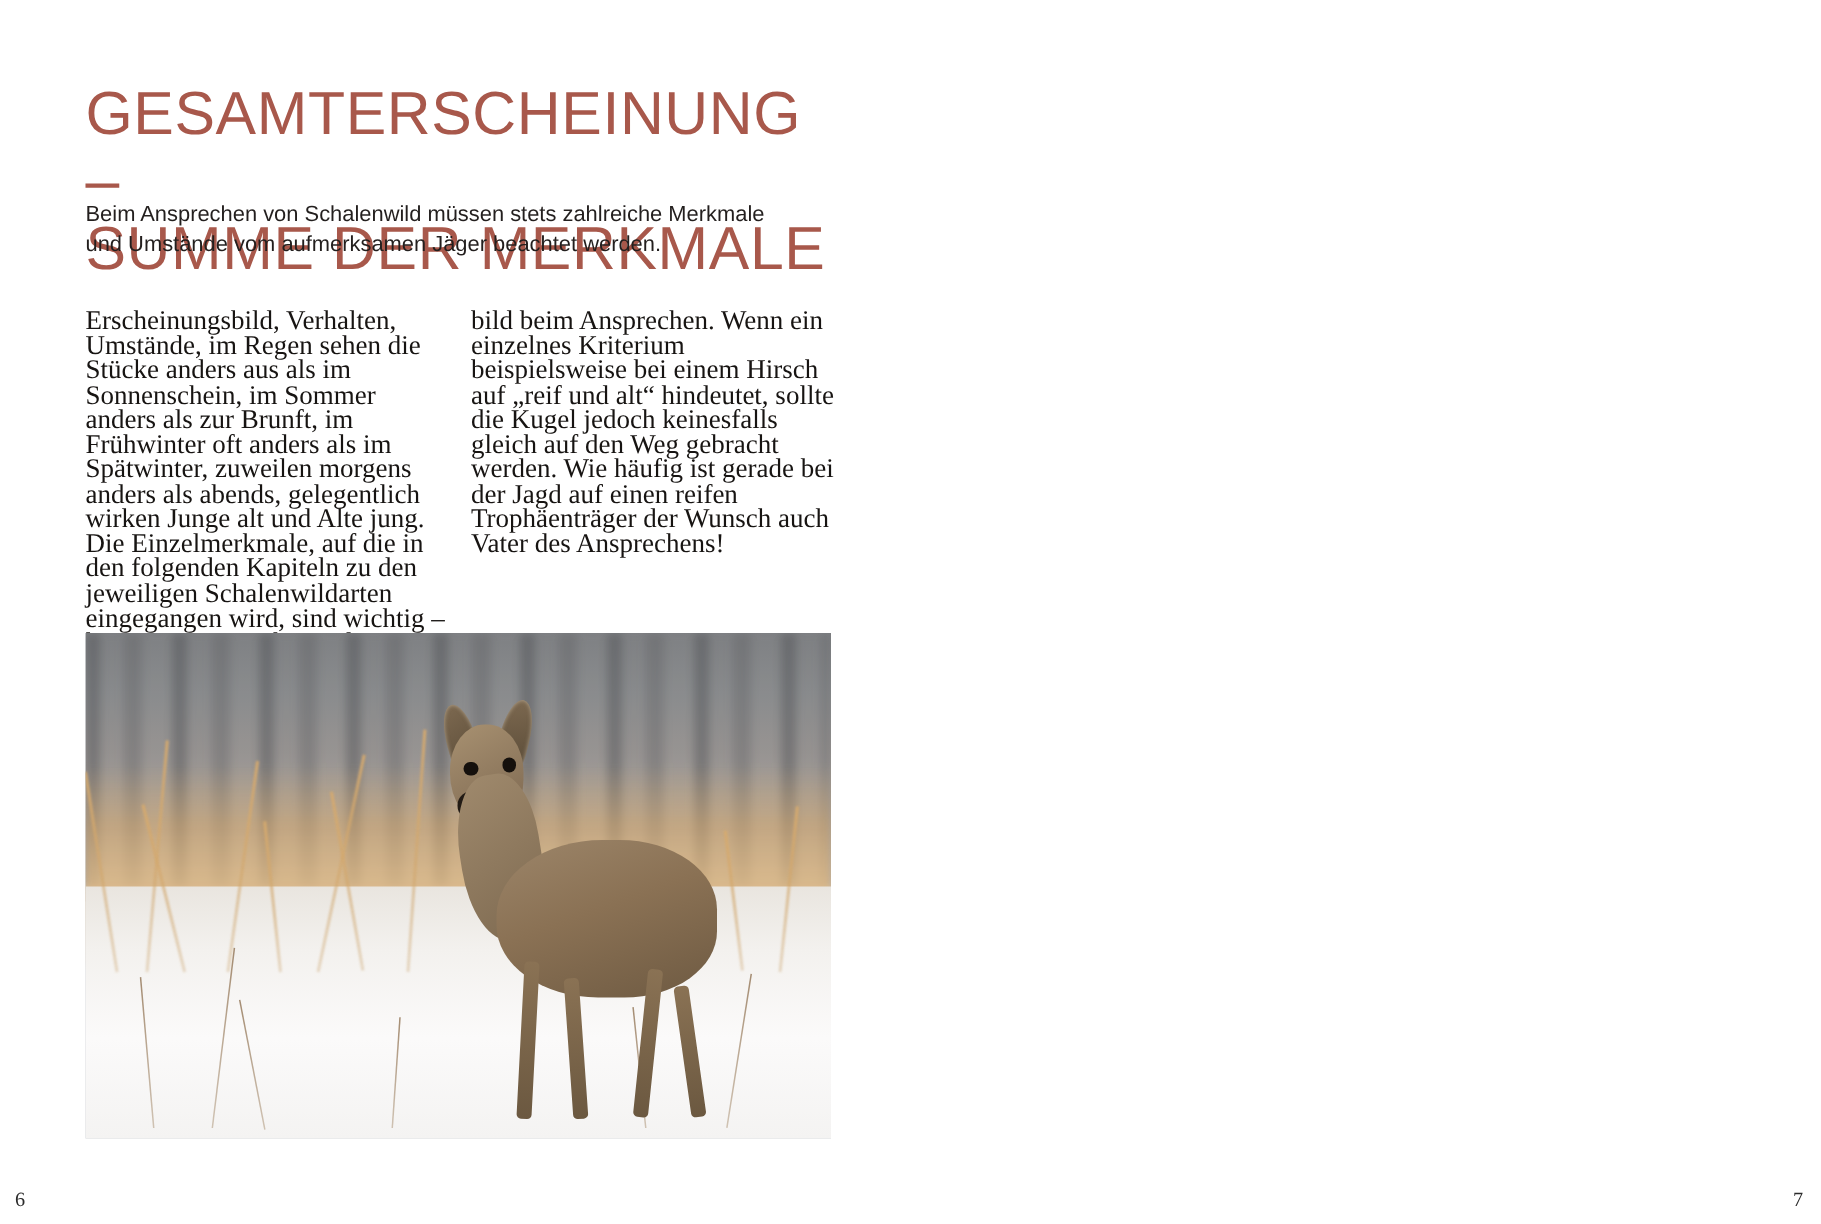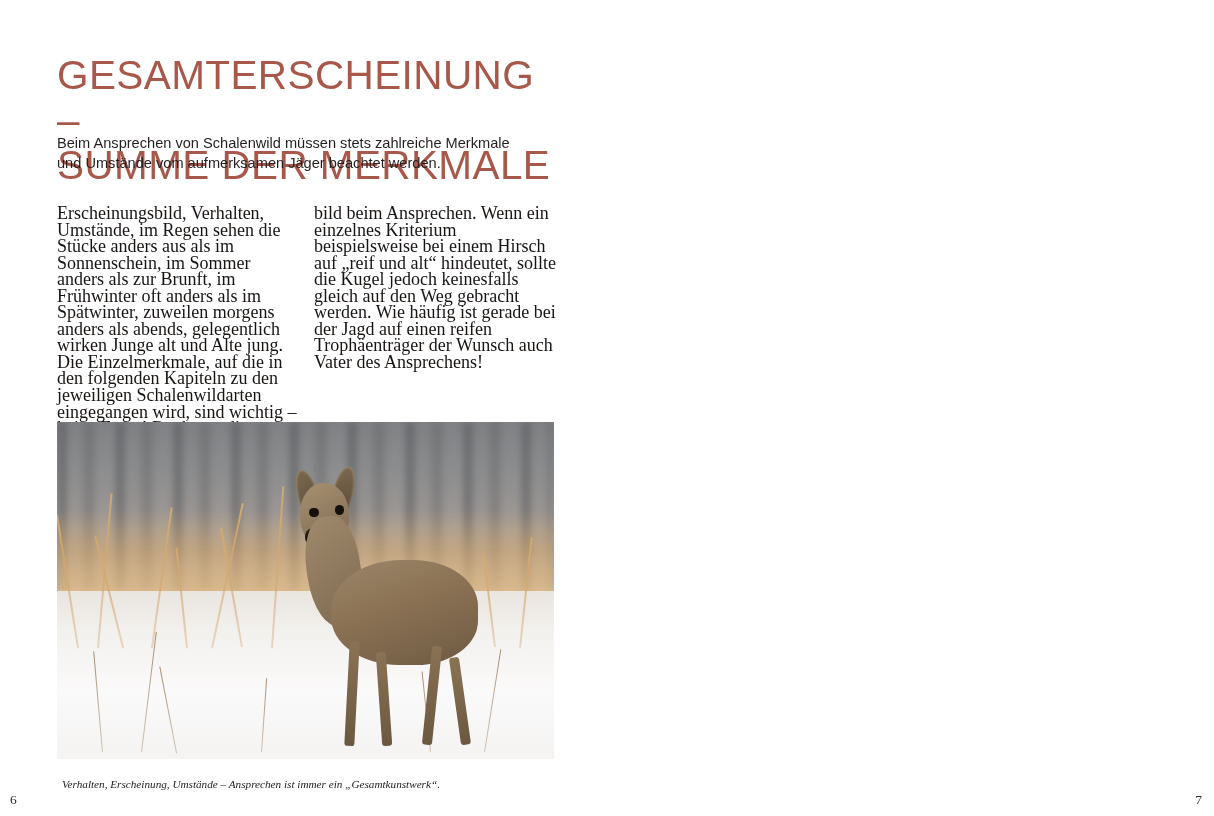--- a/index.html
+++ b/index.html
@@ -275,21 +275,20 @@
           <div class="deer-neck"></div>
           <div class="deer-body"></div>
           <div class="deer-leg" style="left:26%; height:38%; transform:rotate(3deg);"></div>
           <div class="deer-leg" style="left:42%; height:34%; transform:rotate(-4deg);"></div>
           <div class="deer-leg" style="left:66%; height:36%; transform:rotate(6deg);"></div>
           <div class="deer-leg" style="left:80%; height:32%; transform:rotate(-8deg);"></div>
         </div>
       </div>
     </div>
 
-    <p class="caption" id="caption-left">Verhalten, Erscheinung, Umstände – Ansprechen ist immer ein „Gesamtkunstwerk“.</p>
 
     <div class="folio" id="folio-left">6</div>
   </div>
 
   <div class="page-right">
 
     <div class="folio" id="folio-right">7</div>
   </div>
 
 </div>

